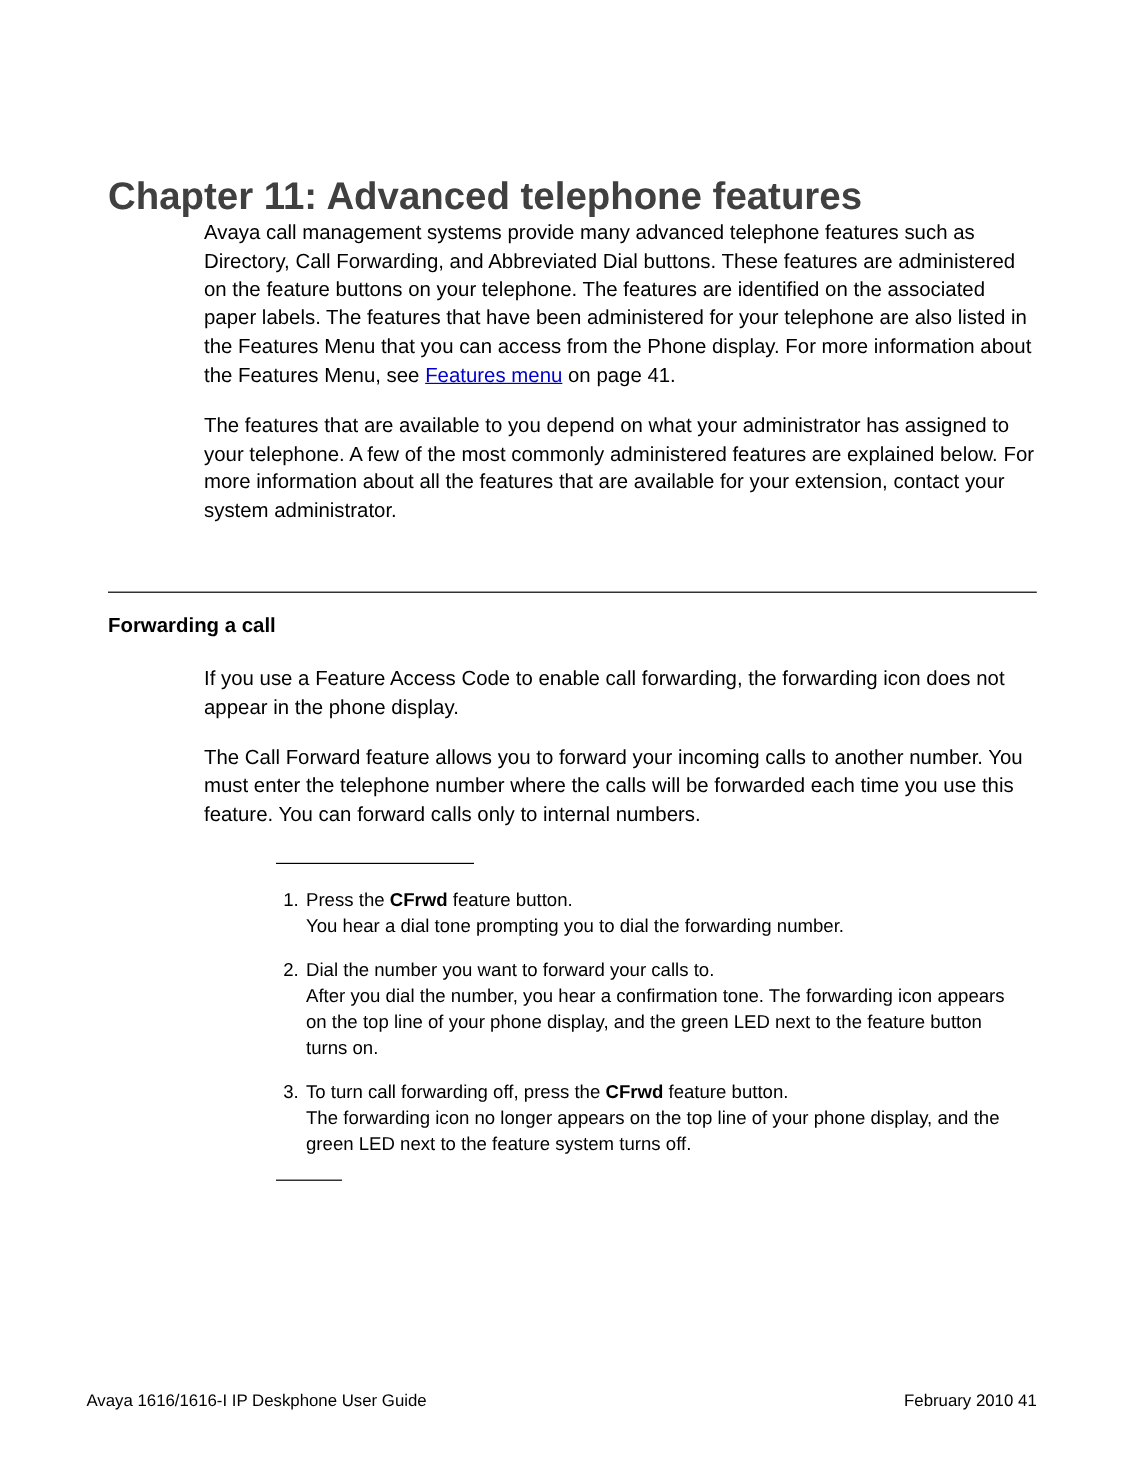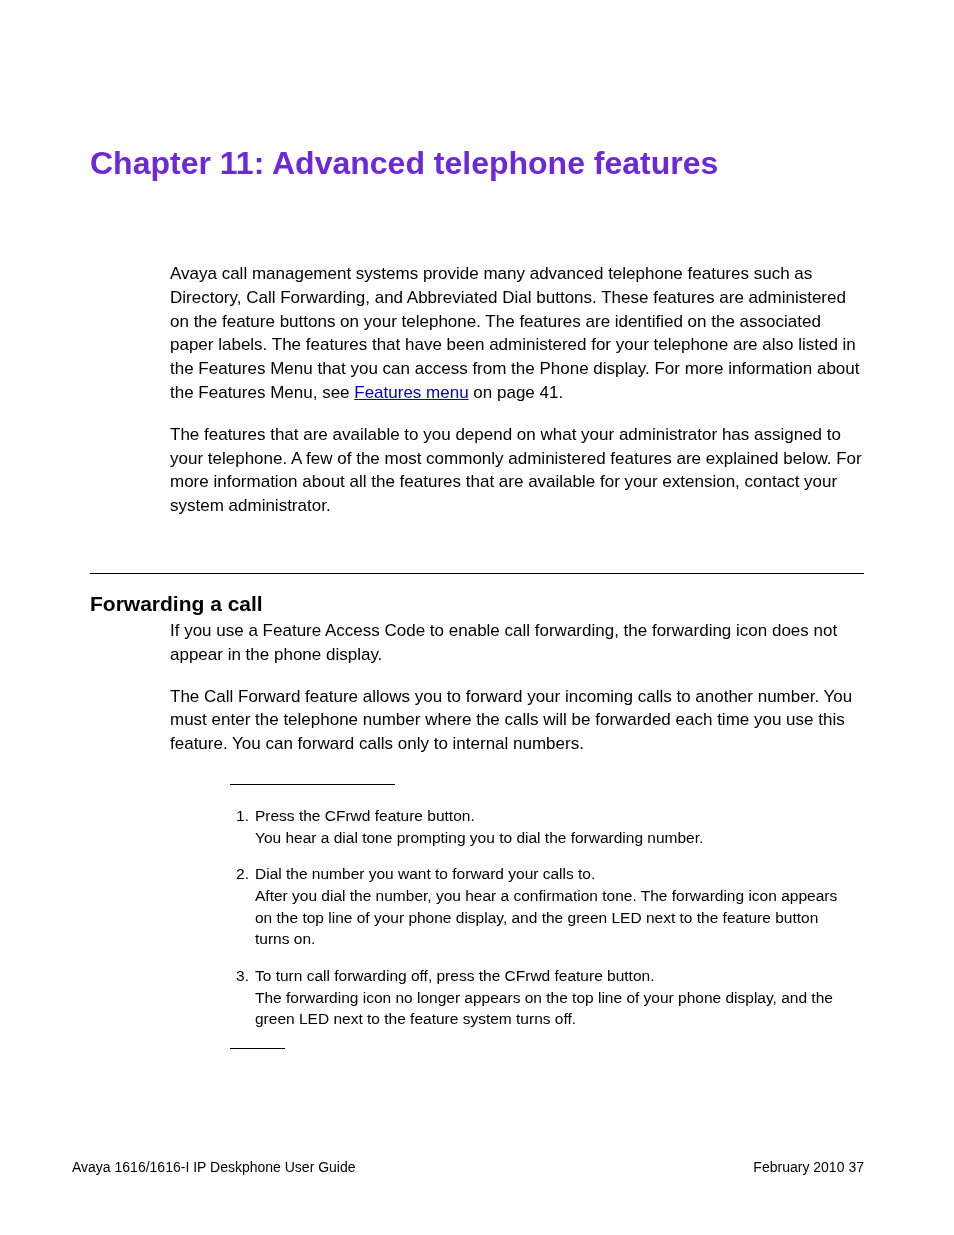--- a/index.html
+++ b/index.html
@@ -14,43 +14,42 @@
       height: 1235px;
       position: relative;
       padding: 0;
     }
     .page {
       padding: 145px 90px 0 90px;
     }
     .chapter-title {
       font-size: 32px;
       font-weight: bold;
-      margin-bottom: 80px;
-      color: #6d28d9;
+      color: #404040;
     }
     .body-text {
       font-size: 17px;
       line-height: 1.4;
       color: #000;
       margin-left: 80px;
       margin-bottom: 18px;
     }
     .link {
       color: #0000cc;
       text-decoration: underline;
     }
     .section-divider {
       border-top: 1.5px solid #000;
       margin-top: 55px;
       margin-bottom: 18px;
     }
     .section-title {
-      font-size: 21px;
+      font-size: 17px;
       font-weight: bold;
-      margin-bottom: 3px;
+      margin-bottom: 22px;
       color: #000;
     }
     .small-hr {
       border: none;
       border-top: 1px solid #000;
       width: 165px;
       margin-left: 140px;
       margin-top: 28px;
       margin-bottom: 20px;
     }
@@ -67,21 +66,21 @@
       width: 25px;
       flex-shrink: 0;
       text-align: right;
       padding-right: 6px;
     }
     .step-content {
       flex: 1;
       padding-right: 10px;
     }
     .bold {
-      font-weight: normal;
+      font-weight: bold;
     }
     .end-hr {
       border: none;
       border-top: 1px solid #000;
       width: 55px;
       margin-left: 140px;
       margin-top: 18px;
     }
     .footer {
       position: absolute;
@@ -146,15 +145,15 @@
     </div>
   </div>
 
   <hr class="end-hr">
 </div>
 
 <div class="footer">
   <div>Avaya 1616/1616-I IP Deskphone User Guide</div>
   <div class="footer-right">
     <span>February 2010</span>
-    <span>37</span>
+    <span>41</span>
   </div>
 </div>
 
 </body></html>

